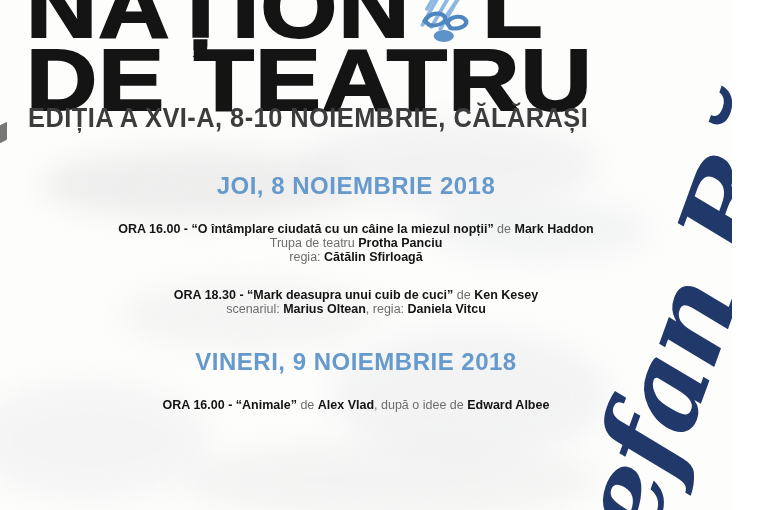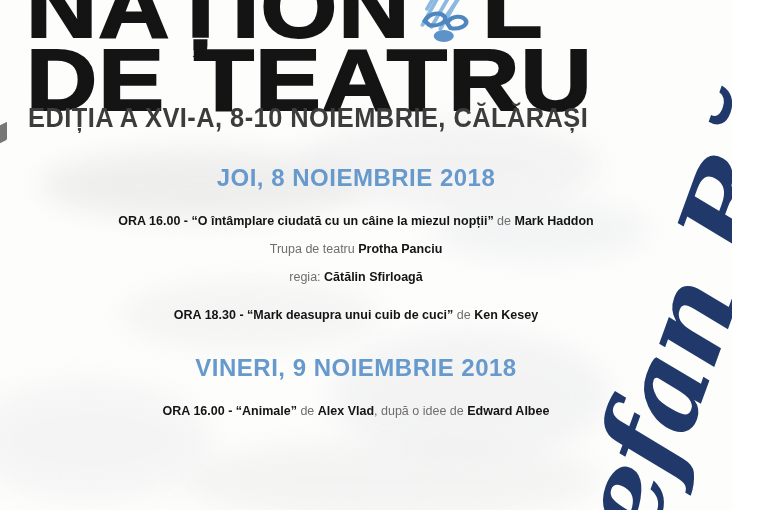--- a/index.html
+++ b/index.html
@@ -32,27 +32,27 @@
     position:absolute;left:28px;top:103px;color:var(--subtitle_grey,#3c3c3c);
     font-weight:bold;font-size:27px;letter-spacing:.5px;white-space:nowrap;
     transform:scaleX(.94);transform-origin:left top;
   }
   
   .schedule{position:absolute;left:0;top:150px;width:712px;text-align:center;}
   .day{display:block;}
   .day:nth-of-type(2){margin-top:34px;}
   .day:nth-of-type(1){padding-top:8px;}
   .day-header{
-    margin:8px 0 24px 0;color:var(--accent_blue,#6699cc);
+    margin:16px 0 24px 0;color:var(--accent_blue,#6699cc);
     font-size:24px;line-height:24px;font-weight:bold;letter-spacing:.5px;
   }
   .event{margin:0;}
   .event + .event{margin-top:24px;}
   .day:nth-of-type(2) .event + .event{margin-top:38px;}
-  .line{margin:14px;font-size:12.5px;line-height:14px;color:var(--text_grey,#6e6e6e);}
+  .line{margin:0;font-size:12.5px;line-height:14px;color:var(--text_grey,#6e6e6e);}
   .line .b{font-weight:bold;color:var(--title_black,#141414);}
   
   .signature{
     position:absolute;left:712px;top:255px;width:0;height:0;overflow:visible;z-index:3;
     pointer-events:none;
   }
   .signature span{
     position:absolute;left:0;top:0;transform:translate(-50%,-50%) rotate(-70deg);
     font-family:"DejaVu Serif","Liberation Serif",serif;font-style:italic;font-weight:bold;
     font-size:115px;letter-spacing:-4px;color:var(--signature_navy,#21386b);white-space:nowrap;
@@ -97,20 +97,21 @@
   <div class="schedule">
       <section class="day">
         <h2 class="day-header">JOI, 8 NOIEMBRIE 2018</h2>
         <div class="event">
           <p class="line"><span class="b">ORA 16.00 - </span><span class="b">“O întâmplare ciudată cu un câine la miezul nopții”</span><span class="n"> de </span><span class="b">Mark Haddon</span></p>
           <p class="line"><span class="n">Trupa de teatru </span><span class="b">Protha Panciu</span></p>
           <p class="line"><span class="n">regia: </span><span class="b">Cătălin Sfirloagă</span></p>
         </div>
         <div class="event">
           <p class="line"><span class="b">ORA 18.30 - </span><span class="b">“Mark deasupra unui cuib de cuci”</span><span class="n"> de </span><span class="b">Ken Kesey</span></p>
+          <p class="line"><span class="n">scenariul: </span><span class="b">Marius Oltean</span><span class="n">, regia: </span><span class="b">Daniela Vitcu</span></p>
         </div>
       </section>
       <section class="day">
         <h2 class="day-header">VINERI, 9 NOIEMBRIE 2018</h2>
         <div class="event">
           <p class="line"><span class="b">ORA 16.00 - </span><span class="b">“Animale”</span><span class="n"> de </span><span class="b">Alex Vlad</span><span class="n">, după o idee de </span><span class="b">Edward Albee</span></p>
         </div>
         <div class="event">
         </div>
       </section>

